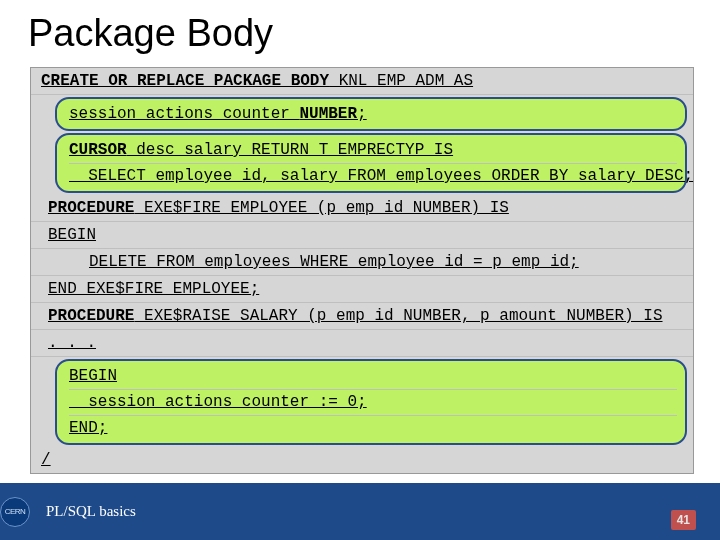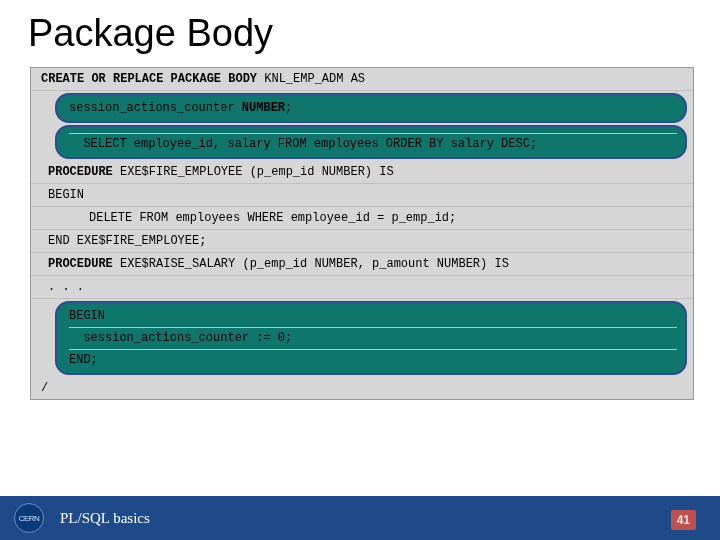--- a/index.html
+++ b/index.html
@@ -15,59 +15,59 @@
     font-size: 38px;
     font-weight: normal;
     color: #000;
     padding: 12px 0 8px 28px;
   }
   .code-box {
     margin: 4px 26px 0 30px;
     background: #d6d6d6;
     border: 1px solid #999;
     font-family: "Courier New", monospace;
-    font-size: 12px;
+    font-size: 16px;
     line-height: 1.0;
     color: #000;
+    text-decoration: underline;
   }
   .code-row {
     border-bottom: 1px solid #bfbfbf;
     padding: 5px 4px 5px 10px;
     white-space: pre;
   }
   .code-row:last-child { border-bottom: none; }
   .indent1 { padding-left: 17px; }
   .indent2 { padding-left: 58px; }
   .hl {
     border: 2.5px solid #2a4d8f;
     border-radius: 14px;
     margin: 2px 6px 2px 24px;
     padding: 4px 8px 4px 12px;
-    background: #0f766e;
+    background: #bef264;
   }
   .hl .inner-row {
     padding: 3px 0;
     white-space: pre;
   }
   .hl .inner-sep {
     border-top: 1px solid #bfbfbf;
     margin-top: 2px;
     padding-top: 4px;
   }
   .kw { font-weight: bold; }
   .footer {
     position: absolute;
     left: 0;
     bottom: 0;
     width: 720px;
-    height: 44px;
+    height: 57px;
     background: #1e4a8a;
     display: flex;
     align-items: center;
-    padding-left: 14px;
     color: #fff;
   }
   .footer-logo {
     width: 30px;
     height: 30px;
     background: #0a3a7a;
     border-radius: 50%;
     border: 1px solid #6b93c8;
     display: flex;
     align-items: center;
@@ -101,20 +101,21 @@
 
 <div class="code-box">
 
   <div class="code-row"><span class="kw">CREATE OR REPLACE PACKAGE BODY</span> KNL_EMP_ADM AS</div>
 
   <div class="hl">
     <div class="inner-row">session_actions_counter <span class="kw">NUMBER</span>;</div>
   </div>
 
   <div class="hl">
+    <div class="inner-row"><span class="kw">CURSOR</span> desc_salary RETURN T_EMPRECTYP IS</div>
     <div class="inner-row inner-sep">  SELECT employee_id, salary FROM employees ORDER BY salary DESC;</div>
   </div>
 
   <div class="code-row indent1"><span class="kw">PROCEDURE</span> EXE$FIRE_EMPLOYEE (p_emp_id NUMBER) IS</div>
   <div class="code-row indent1">BEGIN</div>
   <div class="code-row indent2">DELETE FROM employees WHERE employee_id = p_emp_id;</div>
   <div class="code-row indent1">END EXE$FIRE_EMPLOYEE;</div>
   <div class="code-row indent1"><span class="kw">PROCEDURE</span> EXE$RAISE_SALARY (p_emp_id NUMBER, p_amount NUMBER) IS</div>
   <div class="code-row indent1">. . .</div>
 

